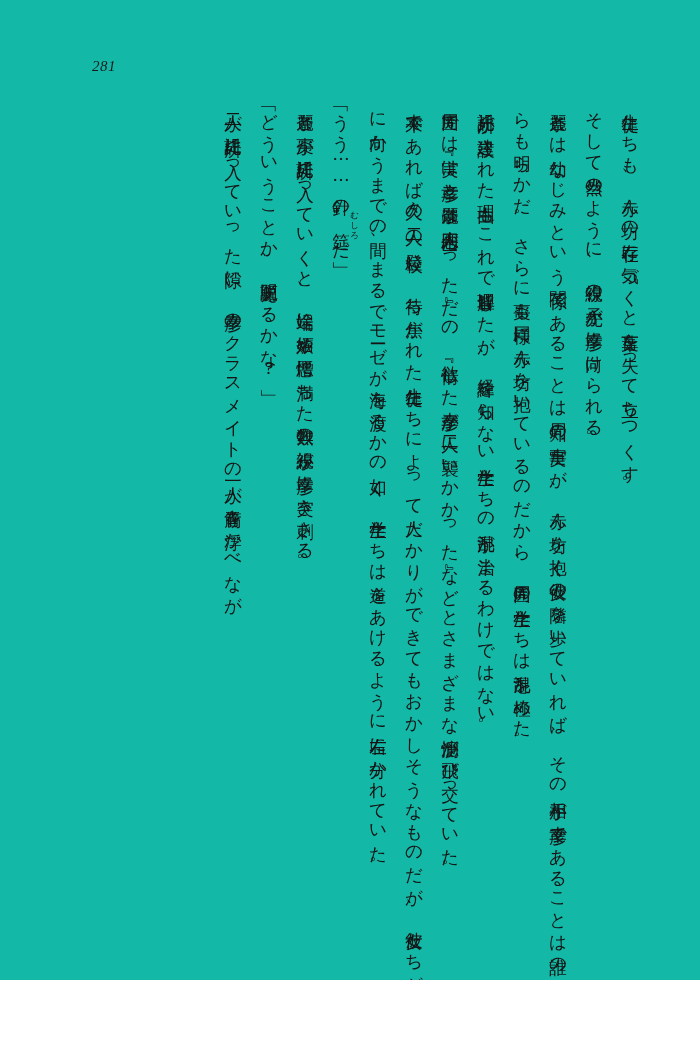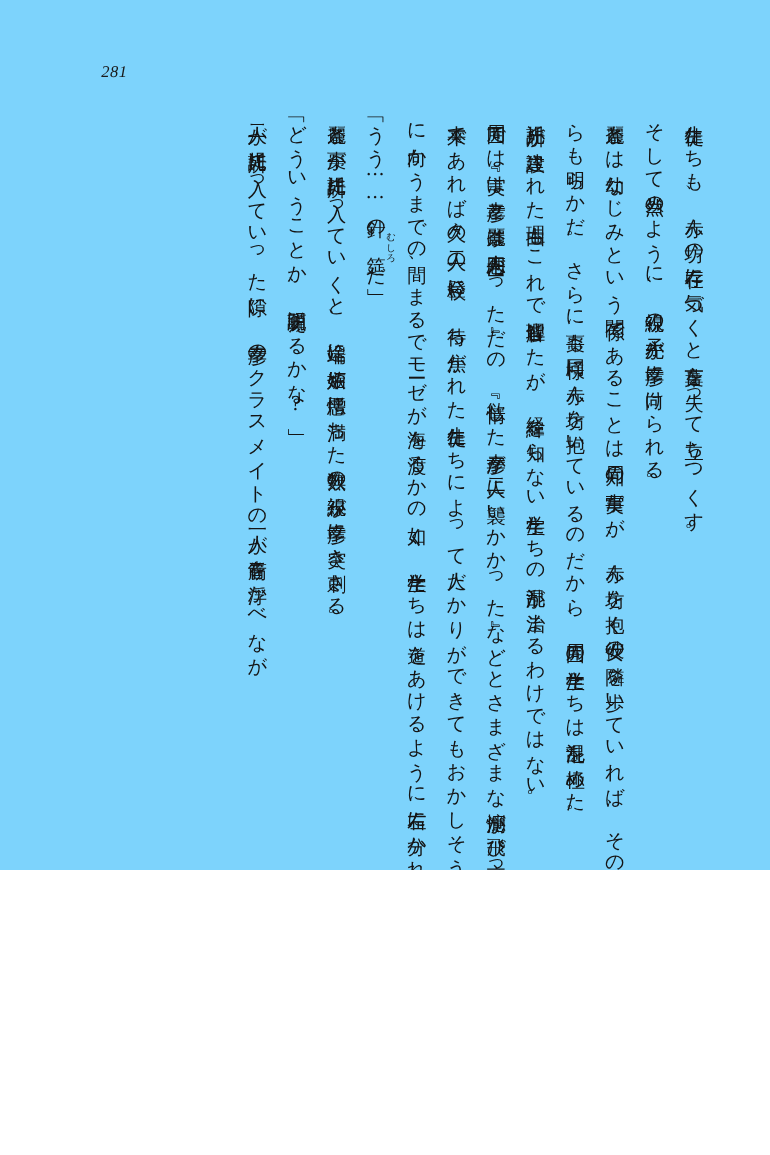--- a/index.html
+++ b/index.html
@@ -3,22 +3,22 @@
 <meta charset="utf-8">
 <style>
   html, body {
     margin: 0;
     padding: 0;
     background: #ffffff;
   }
   #page {
     position: relative;
     width: 700px;
-    height: 791px;
-    background: #7dd3fc;
+    height: 980px;
+    background: #14b8a6;
     overflow: hidden;
     font-family: "Liberation Serif", "DejaVu Serif", serif;
     color: #111111;
   }
   #page-number {
     position: absolute;
     top: 58px;
     left: 92px;
     font-size: 15px;
     font-style: italic;

